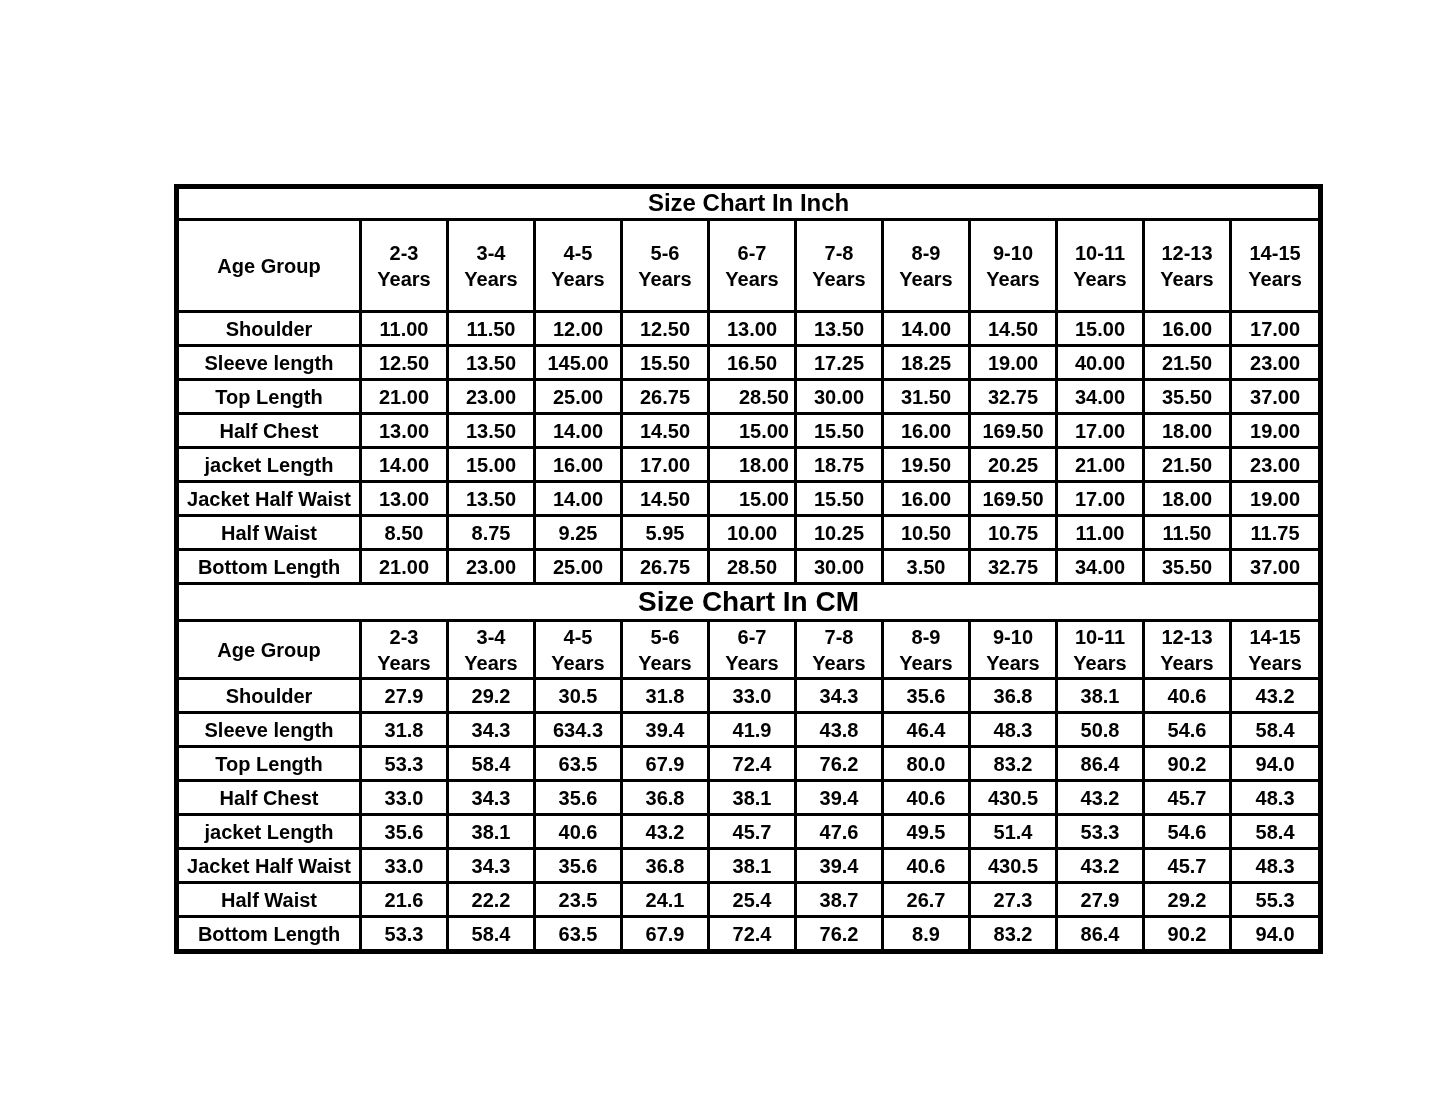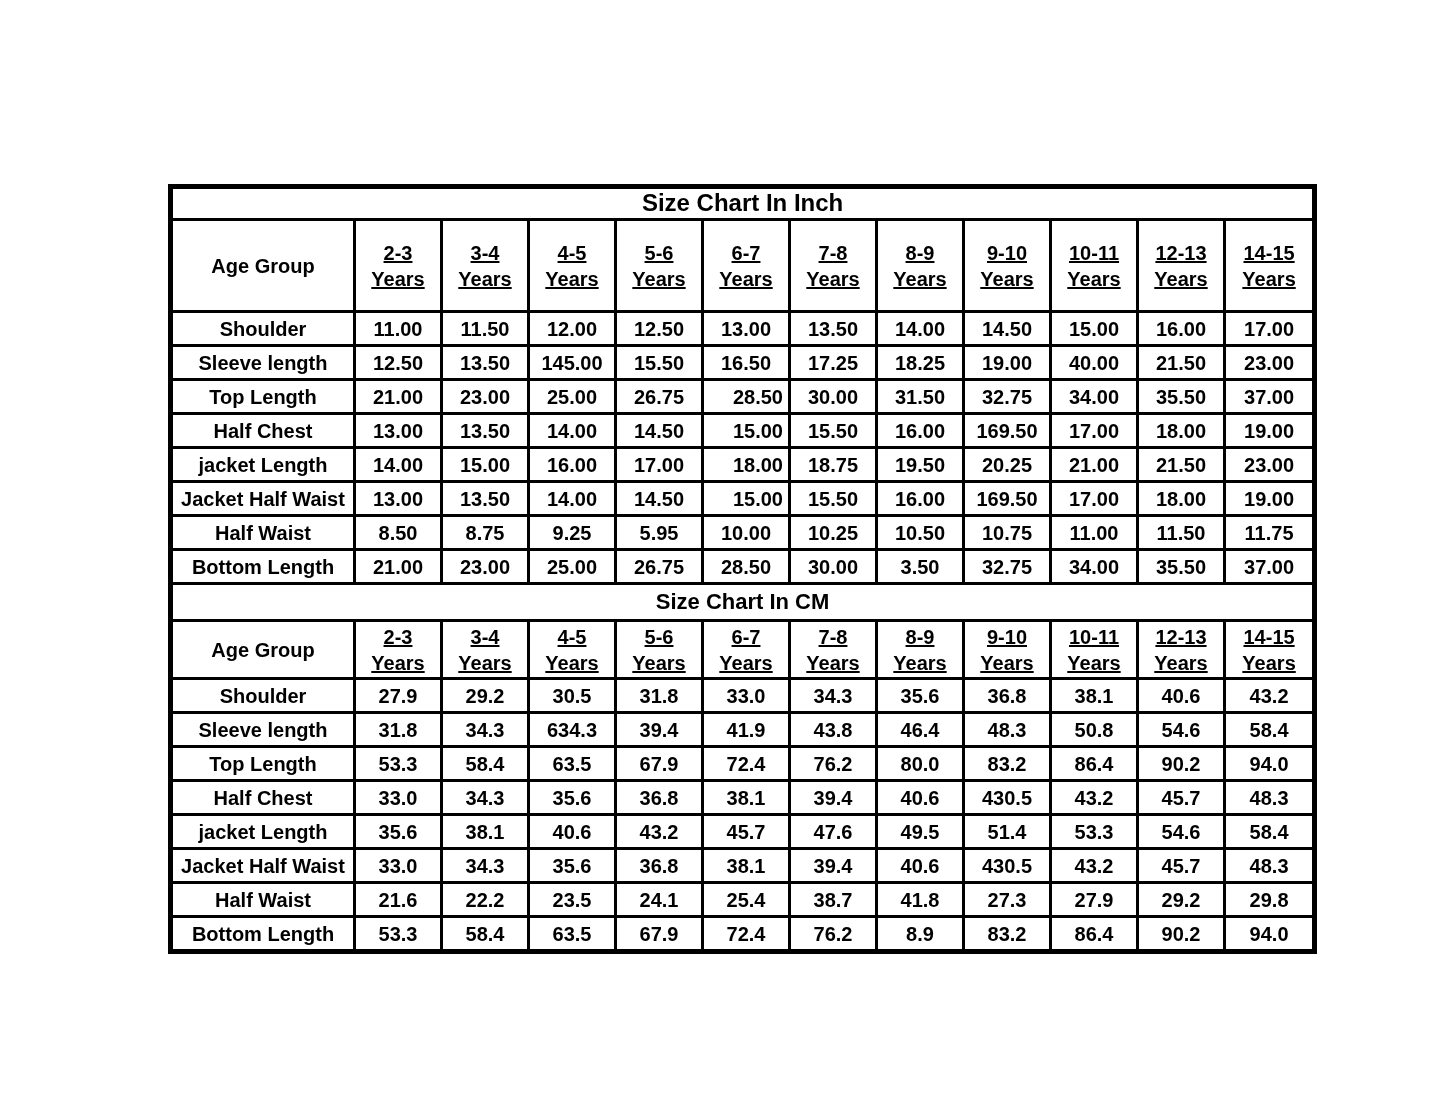--- a/index.html
+++ b/index.html
@@ -11,21 +11,21 @@
     font-family: "Liberation Sans", sans-serif;
   }
   .canvas {
     position: relative;
     width: 1445px;
     height: 1101px;
     background: #ffffff;
   }
   table.size-chart {
     position: absolute;
-    left: 168px;
+    left: 174px;
     top: 184px;
     width: 1144px;
     border-collapse: collapse;
     table-layout: fixed;
     background: #ffffff;
     border: 5px solid #000000;
   }
   table.size-chart td {
     border: 3px solid #000000;
     text-align: center;
@@ -33,24 +33,24 @@
     font-weight: 700;
     color: #000000;
     padding: 0;
     overflow: hidden;
     line-height: 1.2;
   }
   td.title {
     height: 29px;
   }
   td.title-inch { font-size: 24px; }
-  td.title-cm   { font-size: 22px; height: 34px; }
+  td.title-cm   { font-size: 28px; height: 34px; }
   tr.header-0 td { height: 89px; font-size: 20px; }
   tr.header-1 td { height: 55px; font-size: 20px; }
-  .age-head div { line-height: 1.3; text-decoration: underline; }
+  .age-head div { line-height: 1.3; }
   tr.data-row td { height: 31px; font-size: 20px; }
   td.label-cell { font-size: 20px; }
   td.value-cell.align-right {
     text-align: right;
     padding-right: 5px;
   }
 </style>
 </head>
 <body>
 
@@ -368,25 +368,25 @@
           <td class="value-cell">48.3</td>
         </tr>
         <tr class="data-row">
           <td class="label-cell">Half Waist</td>
           <td class="value-cell">21.6</td>
           <td class="value-cell">22.2</td>
           <td class="value-cell">23.5</td>
           <td class="value-cell">24.1</td>
           <td class="value-cell">25.4</td>
           <td class="value-cell">38.7</td>
-          <td class="value-cell">41.8</td>
+          <td class="value-cell">26.7</td>
           <td class="value-cell">27.3</td>
           <td class="value-cell">27.9</td>
           <td class="value-cell">29.2</td>
-          <td class="value-cell">29.8</td>
+          <td class="value-cell">55.3</td>
         </tr>
         <tr class="data-row">
           <td class="label-cell">Bottom Length</td>
           <td class="value-cell">53.3</td>
           <td class="value-cell">58.4</td>
           <td class="value-cell">63.5</td>
           <td class="value-cell">67.9</td>
           <td class="value-cell">72.4</td>
           <td class="value-cell">76.2</td>
           <td class="value-cell">8.9</td>

